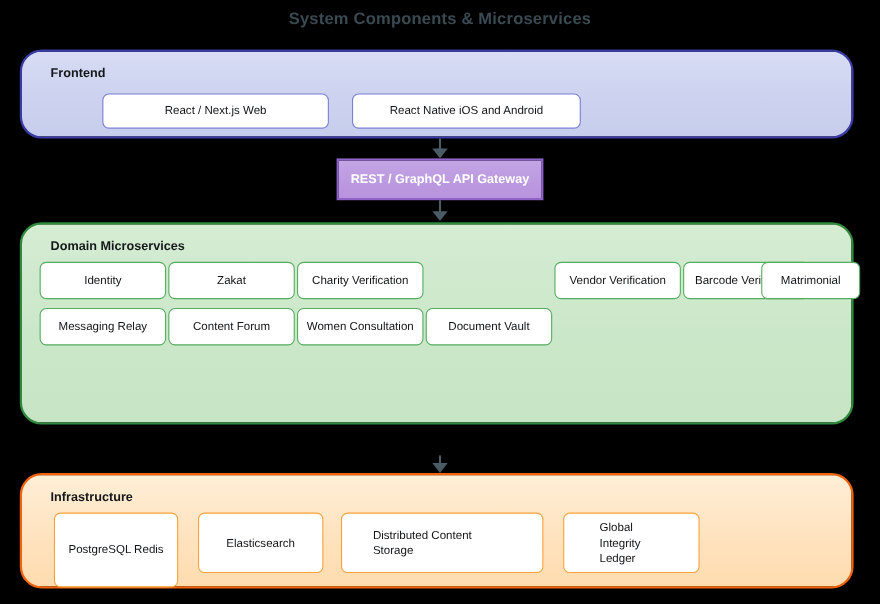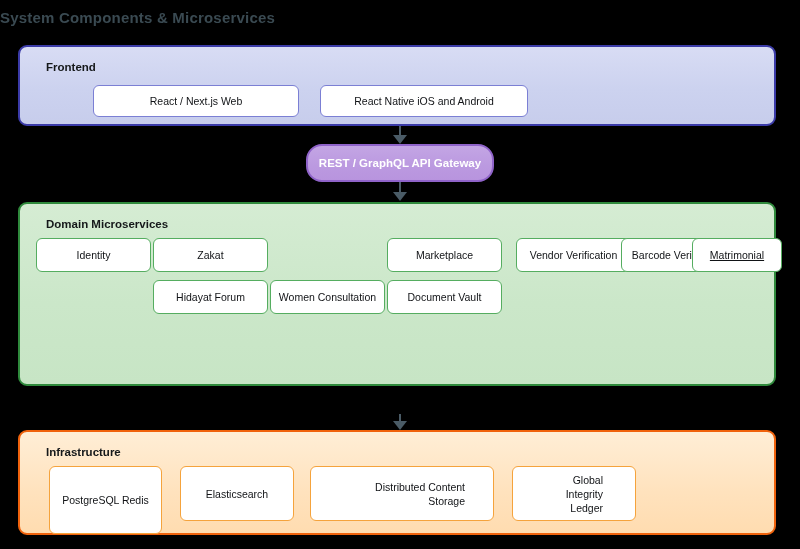--- a/index.html
+++ b/index.html
@@ -14,31 +14,32 @@
     font-family: "Liberation Sans", sans-serif;
     overflow: hidden;
   }
 
   
   #diagram-title {
     position: absolute;
     left: 0;
     top: 9px;
     width: 800px;
+    text-align: center;
     font-size: 15px;
     font-weight: bold;
     color: #3a4a52;
     letter-spacing: 0.2px;
   }
 
   
   .layer {
     position: absolute;
     box-sizing: border-box;
-    border-radius: 9px;
+    border-radius: 20px;
   }
   .layer-title {
     position: absolute;
     left: 26px;
     top: 14px;
     font-size: 11.5px;
     font-weight: bold;
     color: #15181a;
   }
 
@@ -69,42 +70,42 @@
 
   
   .node {
     position: absolute;
     box-sizing: border-box;
     background: #ffffff;
     border-radius: 6px;
     display: flex;
     align-items: center;
     justify-content: center;
-    text-align: right;
+    text-align: left;
     font-size: 10.5px;
     color: #111316;
     line-height: 14px;
     overflow: hidden;
     white-space: nowrap;
   }
   .node.wrap { white-space: normal; }
   .node-frontend { border: 1.5px solid #7b7fd4; }
   .node-service  { border: 1.5px solid #55ad60; }
   .node-infra    { border: 1.5px solid #f5a33c; }
 
   
   #api-gateway {
     position: absolute;
     left: 306px;
     top: 144px;
     width: 188px;
     height: 38px;
     box-sizing: border-box;
     border: 2px solid #8f63c9;
-    border-radius: 16px;
+    border-radius: 0;
     background: linear-gradient(to bottom, #c3a5e4 0%, #bb99e0 60%, #b894de 100%);
     display: flex;
     align-items: center;
     justify-content: center;
     font-size: 11.5px;
     font-weight: bold;
     color: #ffffff;
   }
 
   
@@ -162,26 +163,27 @@
 <div class="arrow" id="arrow-gw-micro">
   <div class="shaft"></div>
   <div class="head"></div>
 </div>
 
 <div class="layer" id="layer-microservices">
   <div class="layer-title">Domain Microservices</div>
 
   <div class="node node-service" style="left:16px; top:34px; width:115px; height:34px;">Identity</div>
   <div class="node node-service" style="left:133px; top:34px; width:115px; height:34px;">Zakat</div>
-  <div class="node node-service" style="left:367px; top:34px; width:115px; height:34px;">Marketplace</div>
-  <div class="node node-service" style="left:484px; top:34px; width:115px; height:34px;margin-left:12px;">Vendor Verification</div>
+  <div class="node node-service" style="left:250px; top:34px; width:115px; height:34px;">Charity Verification</div>
+  <div class="node node-service" style="left:484px; top:34px; width:115px; height:34px;">Vendor Verification</div>
   <div class="node node-service" style="left:601px; top:34px; width:115px; height:34px;">Barcode Verification</div>
-  <div class="node node-service" style="left:672px; top:34px; width:90px; height:34px; z-index:3;text-decoration:underline;">Matrimonial</div>
+  <div class="node node-service" style="left:672px; top:34px; width:90px; height:34px; z-index:3;">Matrimonial</div>
 
-  <div class="node node-service" style="left:133px; top:76px; width:115px; height:34px;">Hidayat Forum</div>
+  <div class="node node-service" style="left:16px; top:76px; width:115px; height:34px;">Messaging Relay</div>
+  <div class="node node-service" style="left:133px; top:76px; width:115px; height:34px;">Content Forum</div>
   <div class="node node-service" style="left:250px; top:76px; width:115px; height:34px;">Women Consultation</div>
   <div class="node node-service" style="left:367px; top:76px; width:115px; height:34px;">Document Vault</div>
 </div>
 
 <div class="arrow" id="arrow-micro-infra">
   <div class="shaft"></div>
   <div class="head"></div>
 </div>
 
 <div class="layer" id="layer-infrastructure">

